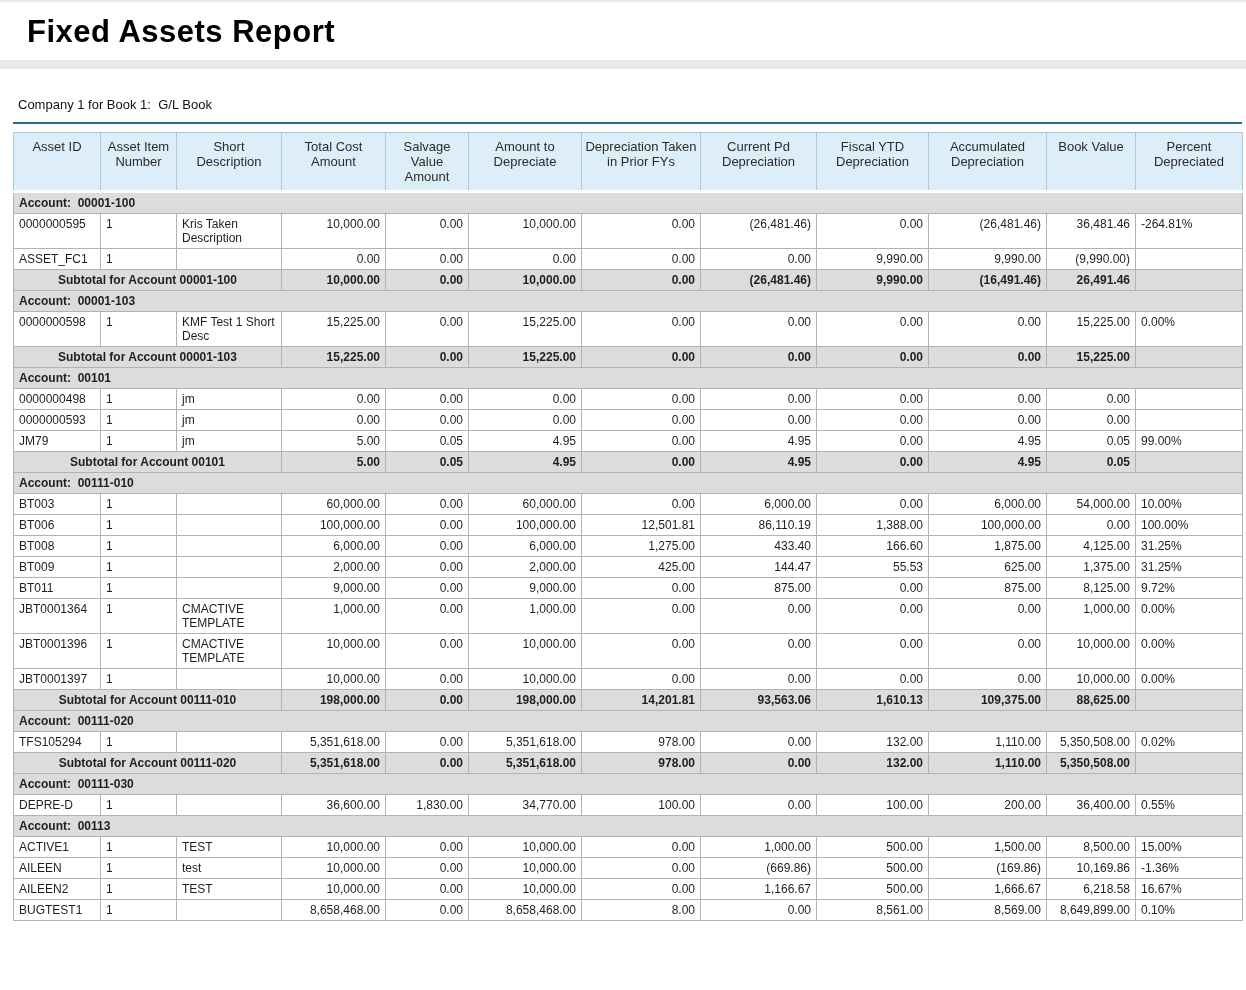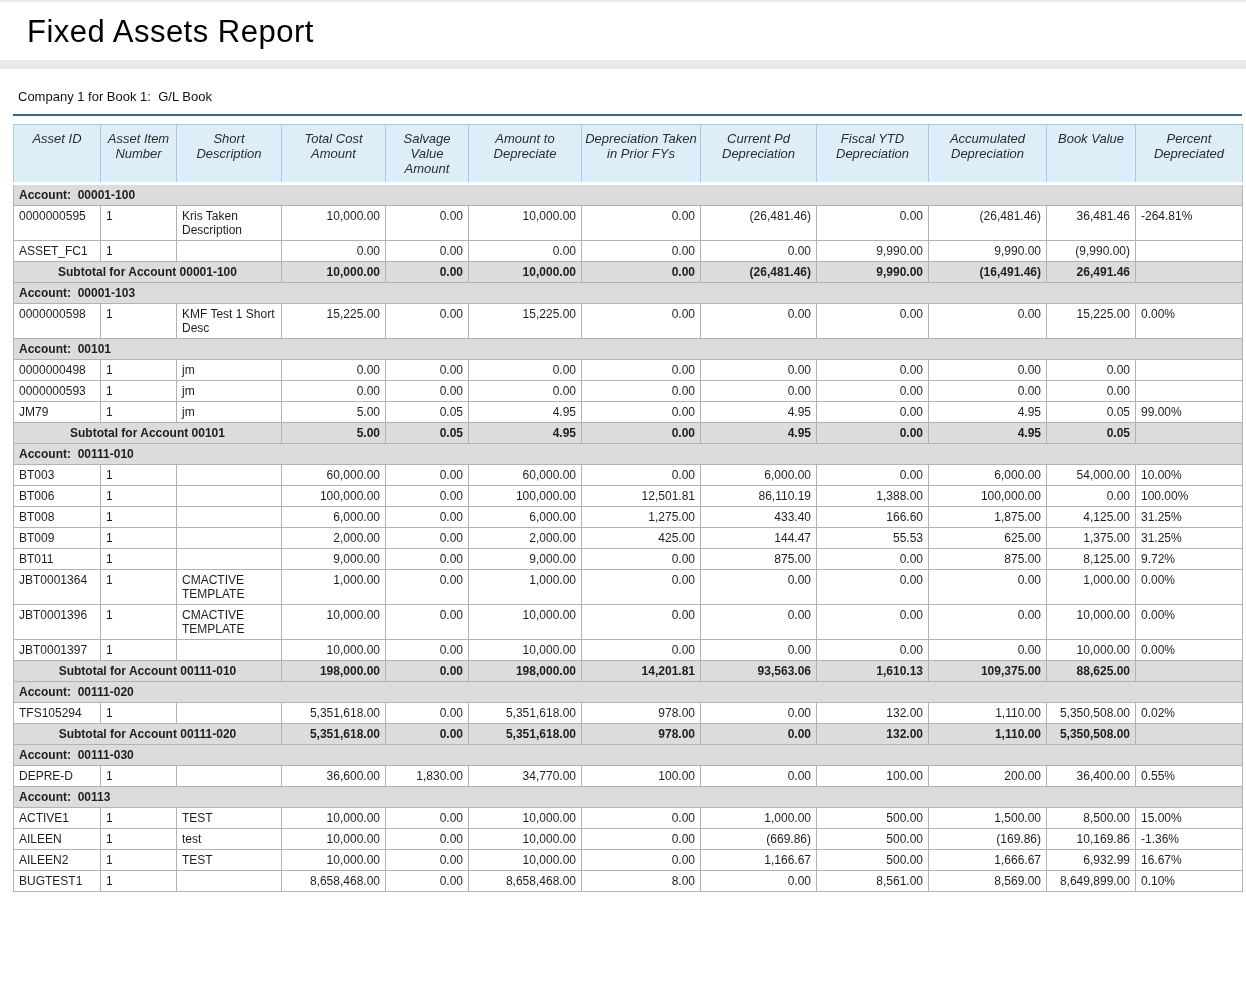--- a/index.html
+++ b/index.html
@@ -8,32 +8,32 @@
     --text-color:#1e1e1e;
   }
   *{box-sizing:border-box;}
   html,body{margin:0;padding:0;}
   body{
     width:1246px;height:990px;background:#ffffff;
     font-family:"Liberation Sans","DejaVu Sans",sans-serif;
     color:var(--text-color);border-top:2px solid var(--divider-color);
   }
   .title-bar{padding:12px 0 10px 27px;background:#fff;}
-  .title-bar h1{margin:0;font-size:31px;font-weight:400;color:#000;letter-spacing:.5px;}
+  .title-bar h1{margin:0;font-size:31px;font-weight:700;color:#000;letter-spacing:.5px;}
   .title-divider{height:9px;background:var(--divider-color);width:100%;}
-  .subtitle{margin:20px 0 10px 18px;font-size:13px;white-space:pre;color:#111;}
+  .subtitle{margin:28px 0 10px 18px;font-size:13px;white-space:pre;color:#111;}
   .teal-rule{height:2px;background:var(--rule-color);margin:0 4px 8px 13px;border:0;}
   table.report{
     border-collapse:collapse;table-layout:fixed;
     margin-left:13px;width:1229px;font-size:12px;
   }
   thead th{
     background:var(--header-bg);border:1px solid var(--header-border);
     font-weight:400;color:#2b2b2b;font-size:13px;text-align:center;
-    padding:6px 3px;vertical-align:top;height:57px;font-style:italic;
+    padding:6px 3px;vertical-align:top;height:57px;
   }
   tbody td{
     border:1px solid var(--row-border);padding:3px 5px;vertical-align:top;
     background:#fff;overflow:hidden;
   }
   tr.account-row td{
     background:var(--group-bg);font-weight:700;white-space:pre;
     border-left:1px solid var(--row-border);border-right:1px solid var(--row-border);
   }
   tr.subtotal-row td{background:var(--group-bg);font-weight:700;margin-top:48px;}
@@ -124,20 +124,32 @@
         <td class="num">15,225.00</td>
         <td class="num">0.00</td>
         <td class="num">15,225.00</td>
         <td class="num">0.00</td>
         <td class="num">0.00</td>
         <td class="num">0.00</td>
         <td class="num">0.00</td>
         <td class="num">15,225.00</td>
         <td class="pct">0.00%</td>
       </tr>
+      <tr class="subtotal-row">
+        <td colspan="3" class="label">Subtotal for Account 00001-103</td>
+        <td class="num">15,225.00</td>
+        <td class="num">0.00</td>
+        <td class="num">15,225.00</td>
+        <td class="num">0.00</td>
+        <td class="num">0.00</td>
+        <td class="num">0.00</td>
+        <td class="num">0.00</td>
+        <td class="num">15,225.00</td>
+        <td class="pct"></td>
+      </tr>
       <tr class="account-row">
         <td colspan="12">Account:  00101</td>
       </tr>
       <tr>
         <td class="txt">0000000498</td>
         <td class="txt">1</td>
         <td class="txt">jm</td>
         <td class="num">0.00</td>
         <td class="num">0.00</td>
         <td class="num">0.00</td>
@@ -396,21 +408,21 @@
         <td class="txt">AILEEN2</td>
         <td class="txt">1</td>
         <td class="txt">TEST</td>
         <td class="num">10,000.00</td>
         <td class="num">0.00</td>
         <td class="num">10,000.00</td>
         <td class="num">0.00</td>
         <td class="num">1,166.67</td>
         <td class="num">500.00</td>
         <td class="num">1,666.67</td>
-        <td class="num">6,932.99</td>
+        <td class="num">6,218.58</td>
         <td class="pct">16.67%</td>
       </tr>
       <tr>
         <td class="txt">BUGTEST1</td>
         <td class="txt">1</td>
         <td class="txt"></td>
         <td class="num">8,658,468.00</td>
         <td class="num">0.00</td>
         <td class="num">8,658,468.00</td>
         <td class="num">8.00</td>

